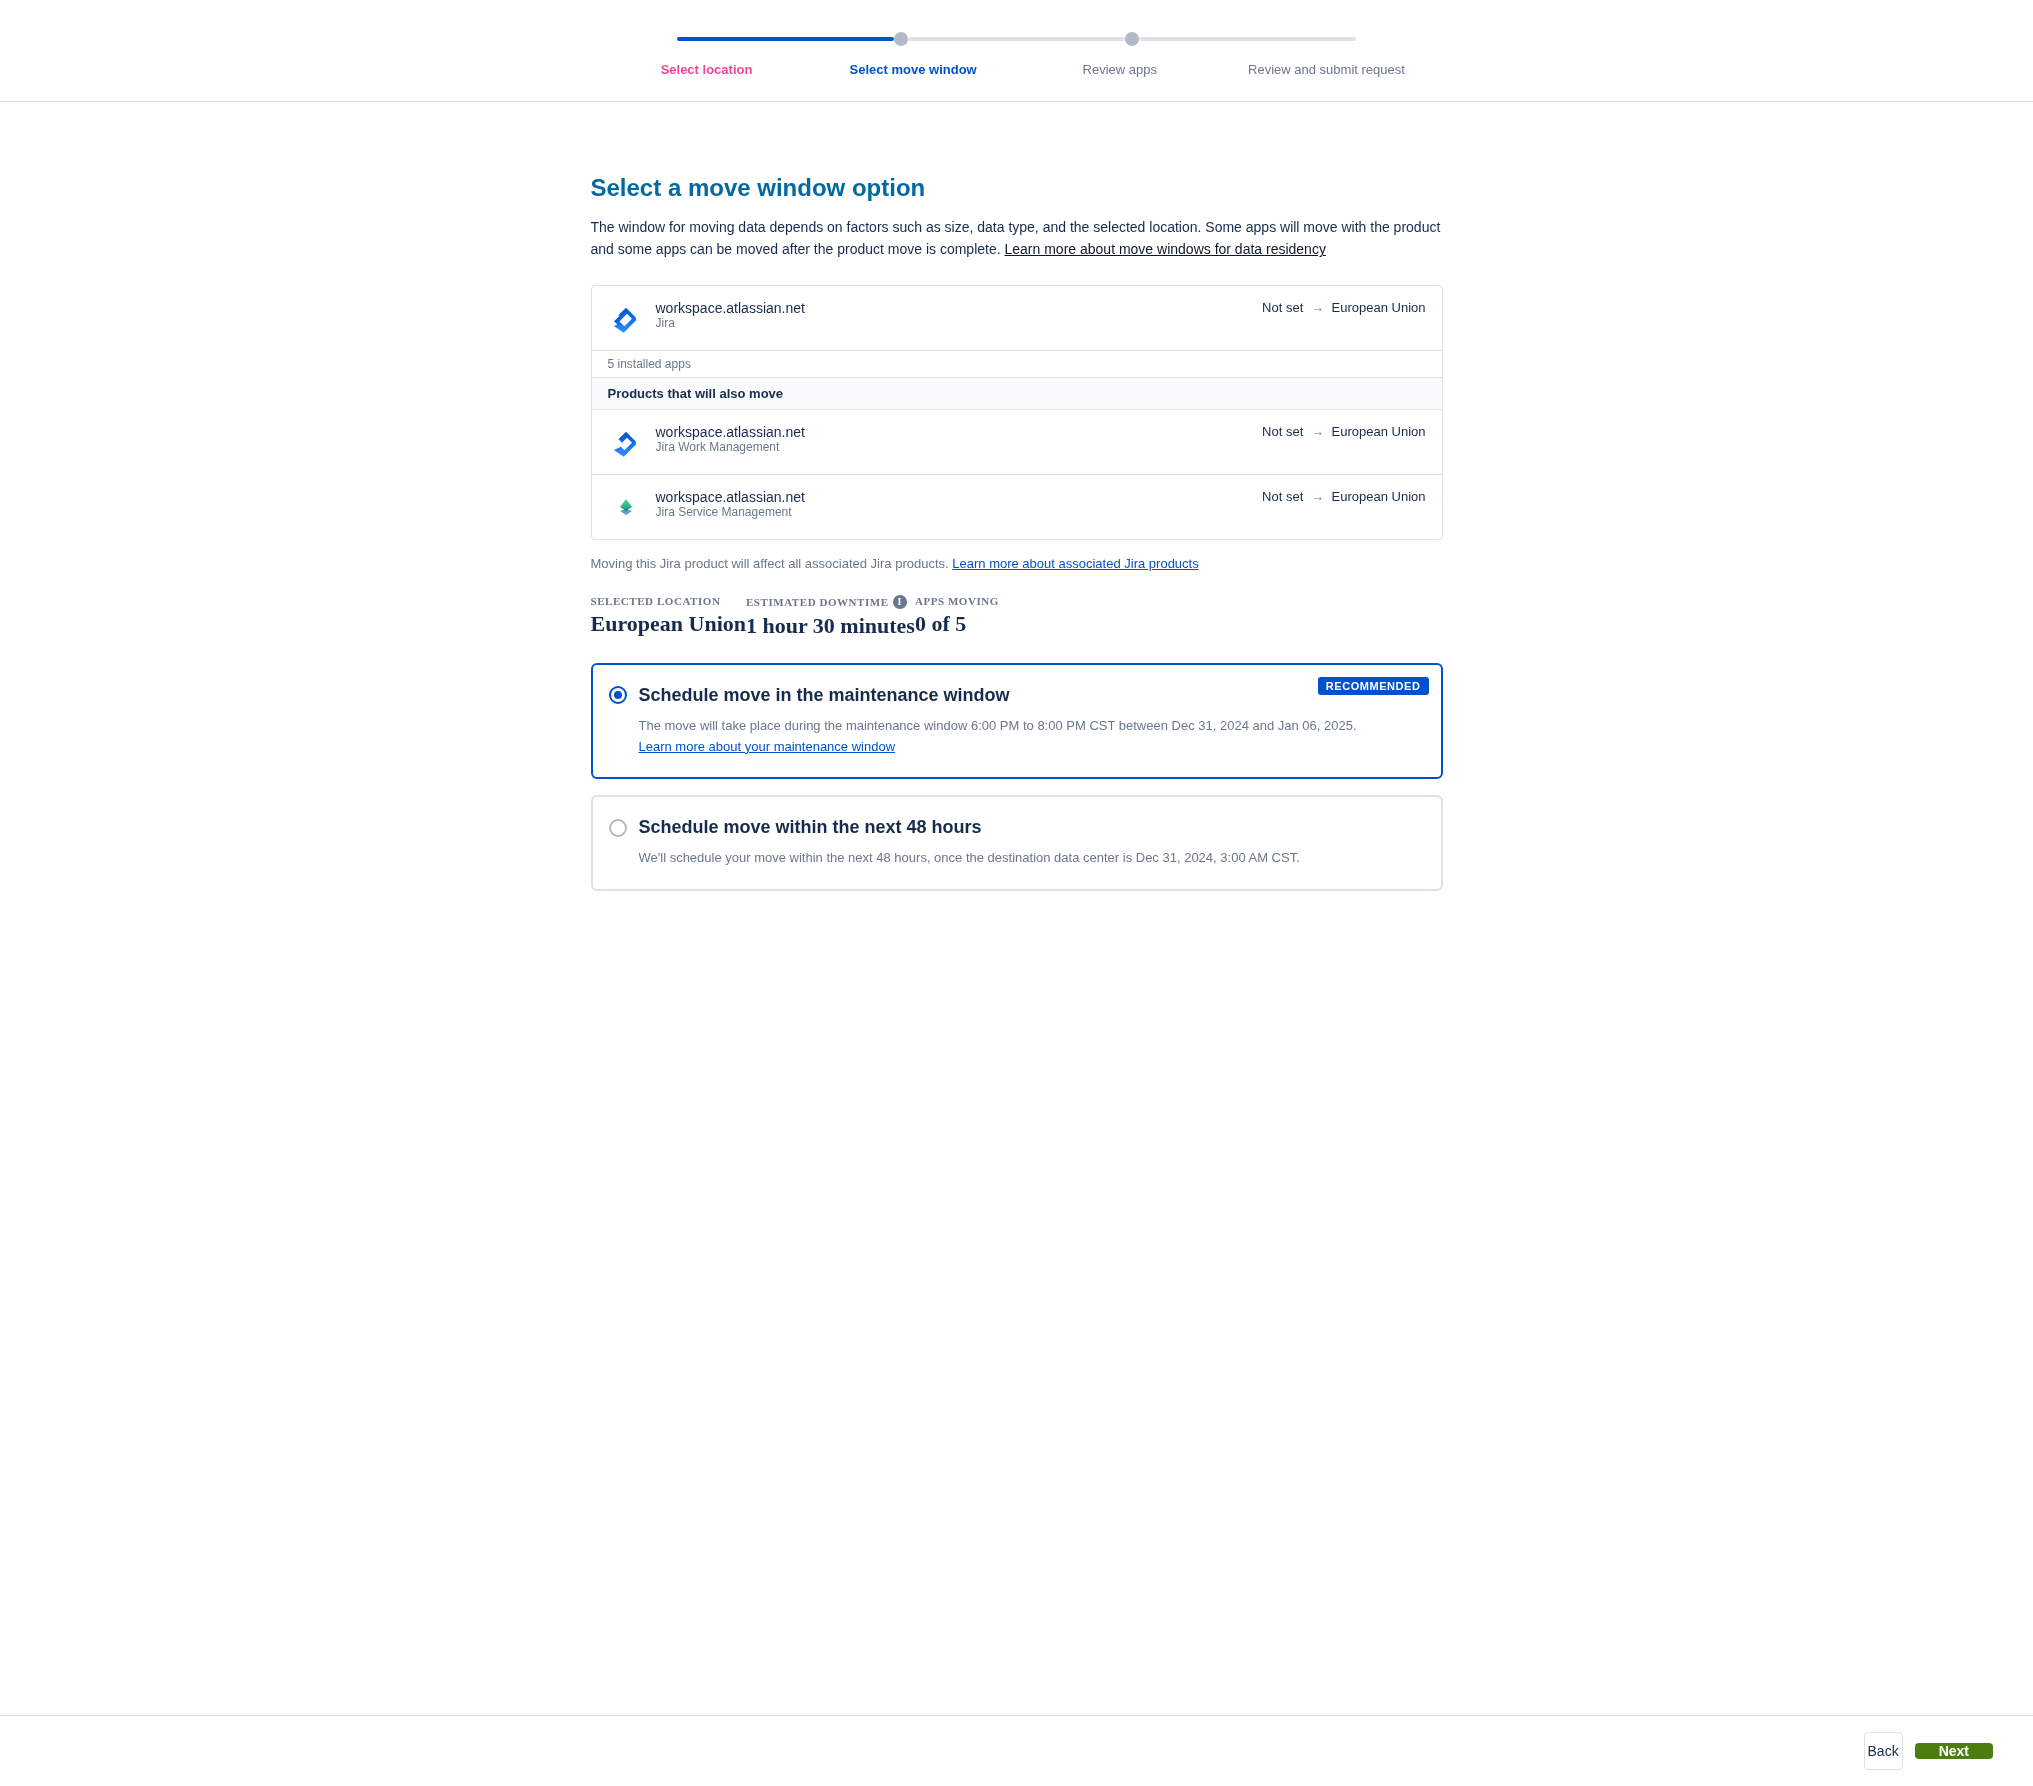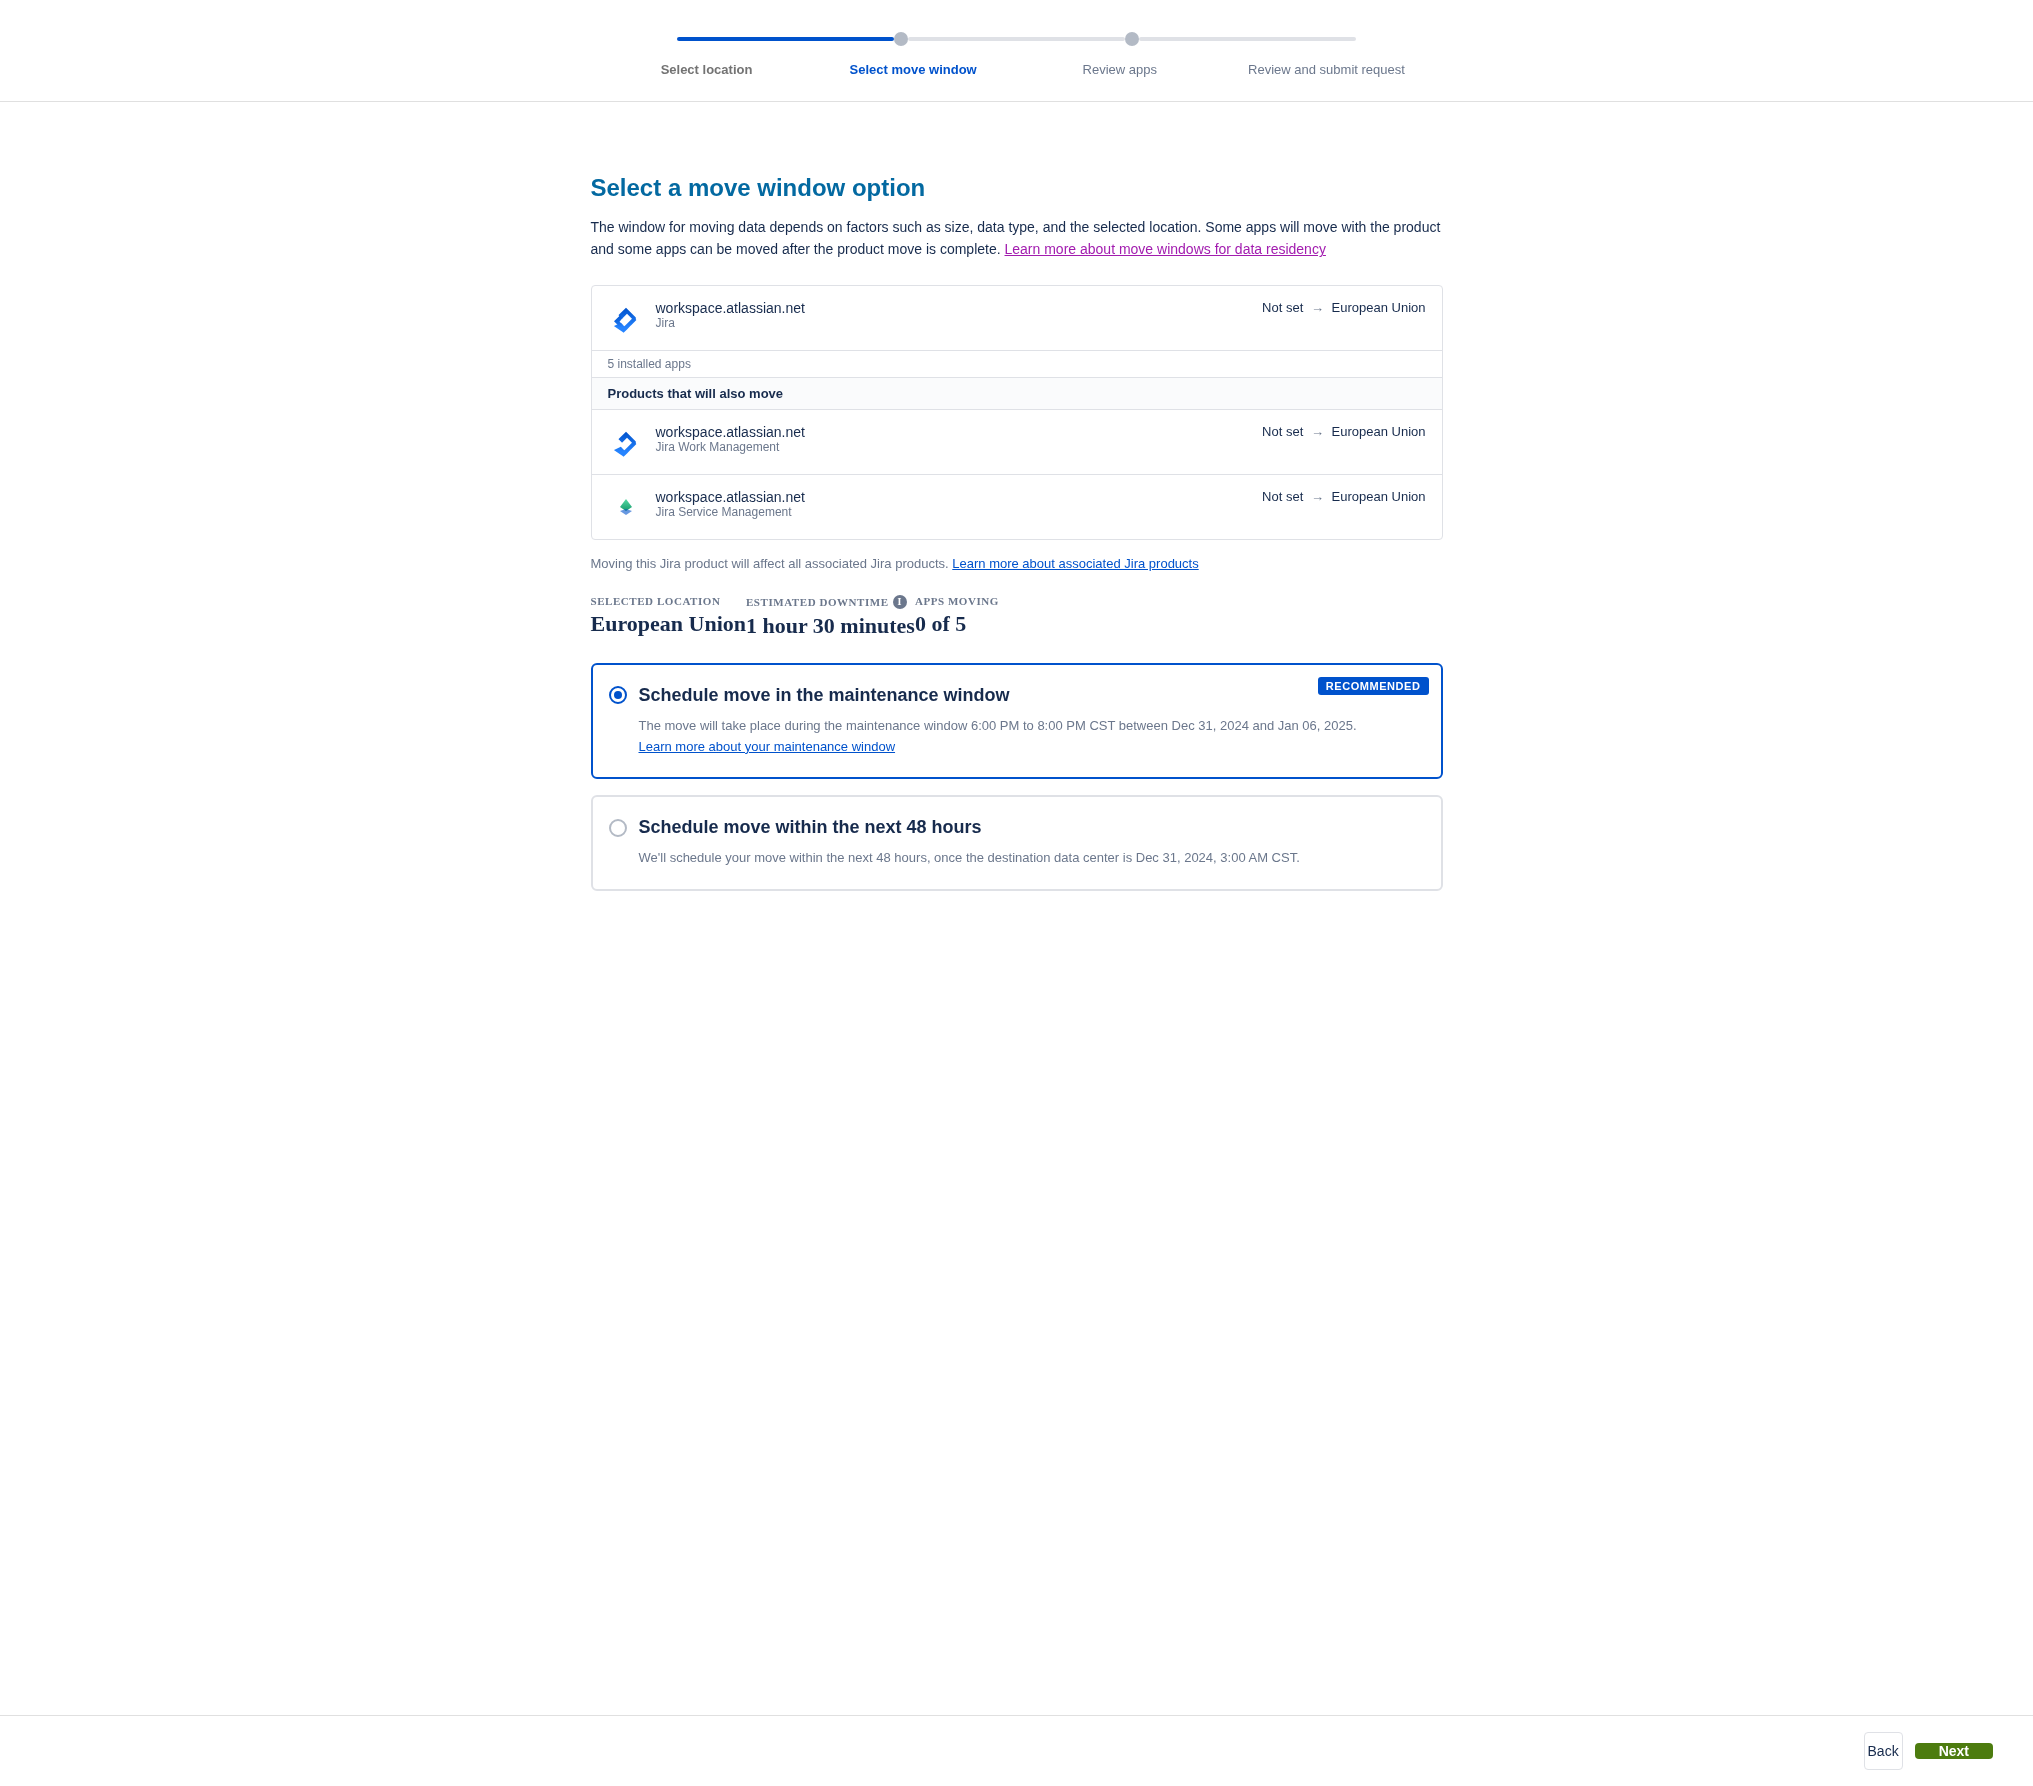--- a/index.html
+++ b/index.html
@@ -43,21 +43,21 @@
     .stepper-labels {
       display: flex;
       width: 780px;
       justify-content: space-between;
     }
     .step-label {
       text-align: center;
       font-size: 13px;
       width: 160px;
     }
-    .step-label.done { color: #737373; font-weight: 700; }
+    .step-label.done { color: #ec4899; font-weight: 700; }
     .step-label.active { color: #0052cc; font-weight: 700; }
     .step-label.inactive { color: #6b778c; }
 
     
     .main-content {
       max-width: 900px;
       margin: 0 auto;
       padding: 40px 24px 120px;
     }
 
@@ -69,21 +69,21 @@
       margin-top: 32px;
     }
 
     .description {
       font-size: 14px;
       color: #172b4d;
       line-height: 1.6;
       margin-bottom: 24px;
     }
     .description a {
-      color: #a21caf;
+      color: #0f172a;
       text-decoration: underline;
     }
 
     
     .product-table {
       border: 1px solid #dfe1e6;
       border-radius: 4px;
       margin-bottom: 16px;
     }
     .product-row {

